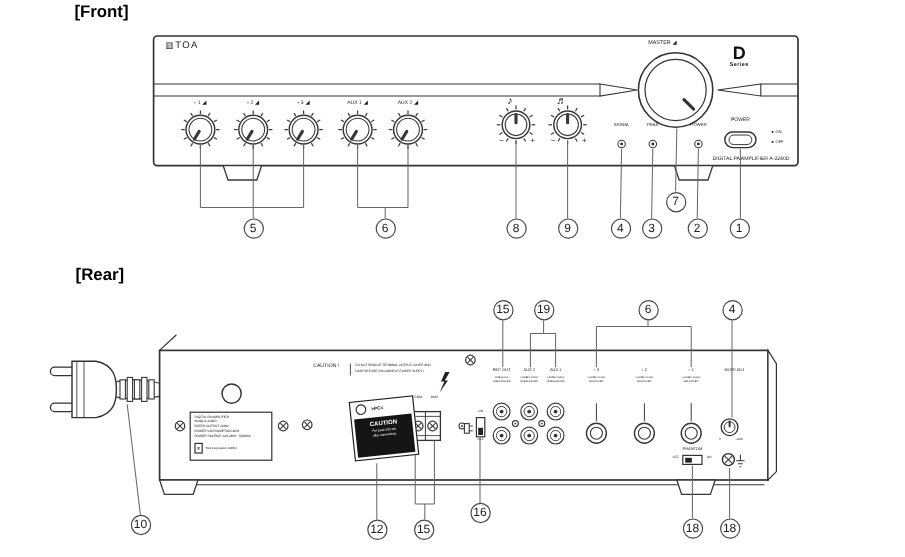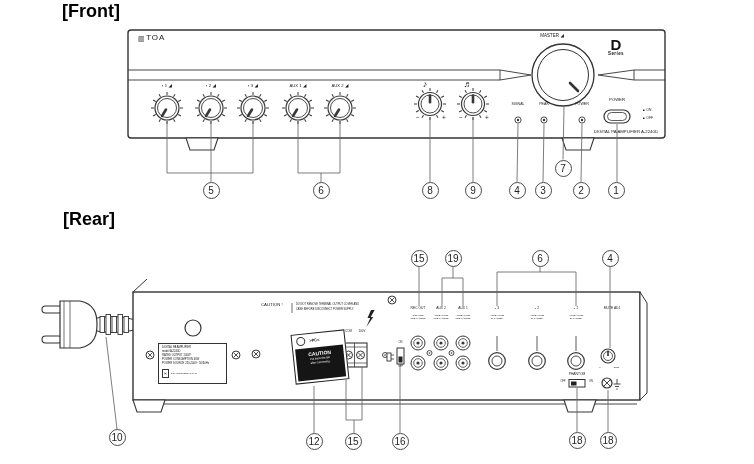--- a/index.html
+++ b/index.html
@@ -4,21 +4,21 @@
 <style>
   html,body{margin:0;padding:0;background:#fff}
   #stage{position:relative;width:754px;height:464px;background:#fff;overflow:hidden;
          font-family:"Liberation Sans",sans-serif;color:#111}
   #art{position:absolute;left:0;top:0;z-index:1}
   .lbl{position:absolute;white-space:nowrap;line-height:1;color:#1a1a1a;z-index:3}
   .ctr{transform:translateX(-50%)}
   .rgt{transform:translateX(-100%)}
   .b{font-weight:normal}
   .row{display:flex;align-items:center;gap:1.5px}
-  .sec{font-size:18px;font-weight:bold;color:#000}
+  .sec{font-size:14px;font-weight:bold;color:#000}
   .co{position:absolute;z-index:4;width:15px;height:15px;margin:-8.5px 0 0 -8.5px;
       border:1px solid #4a4a4a;border-radius:50%;background:#fff;
       display:flex;align-items:center;justify-content:center;
       font-size:10px;color:#222}
   .f22{font-size:2.2px}.f23{font-size:2.3px}.f26{font-size:2.6px}.f28{font-size:2.8px}
   .f33{font-size:3.3px}.f36{font-size:3.6px}.f42{font-size:4.2px}.f45{font-size:4.5px}
   .badge{position:absolute;left:600px;top:38px;width:32px;text-align:center;z-index:3}
   .badge .d{font-size:15px;font-weight:bold;line-height:13px}
   .badge .s{font-size:4.5px;font-weight:bold;letter-spacing:.4px}
   .rating{position:absolute;left:158px;top:343px;width:69px;height:41px;border:1px solid #333;
@@ -216,21 +216,21 @@
          M540,267V272 M497,272H576 M497,272V306 M576,272V306
          M610,267V348
          M117,429L106,337
          M314,433V386
          M346,367V420 M362,367V420 M346,420H362 M354,420V433
          M400,433V365
          M577,432V388 M608,432V390"></path>
   </svg>
 
   <div class="lbl sec" style="left:62px;top:2px">[Front]</div>
-  <div class="lbl sec" style="left:63px;top:210px">[Rear]</div>
+  <div class="lbl sec" style="left:63px;top:221px">[Rear]</div>
 
   <div class="lbl row" style="left:138px;top:34px">
     <span style="font-size:7px">▥</span>
     <span class="b" style="font-size:8px;letter-spacing:1px">TOA</span>
   </div>
 
   <div class="lbl ctr row" style="left:552px;top:34px">
     <span class="f45">MASTER</span>
     <span class="f45">◢</span>
   </div>
@@ -365,18 +365,18 @@
   <span class="co" style="left:321px;top:190px">6</span>
   <span class="co" style="left:563px;top:168px">7</span>
   <span class="co" style="left:430px;top:190px">8</span>
   <span class="co" style="left:473px;top:190px">9</span>
   <span class="co" style="left:117px;top:437px">10</span>
   <span class="co" style="left:353px;top:441px">15</span>
   <span class="co" style="left:314px;top:441px">12</span>
   <span class="co" style="left:540px;top:258px">6</span>
   <span class="co" style="left:453px;top:258px">19</span>
   <span class="co" style="left:419px;top:258px">15</span>
-  <span class="co" style="left:400px;top:441px">16</span>
+  <span class="co" style="left:400px;top:427px">16</span>
   <span class="co" style="left:610px;top:258px">4</span>
   <span class="co" style="left:577px;top:440px">18</span>
   <span class="co" style="left:608px;top:440px">18</span>
 
 </div>
 
 </body></html>

